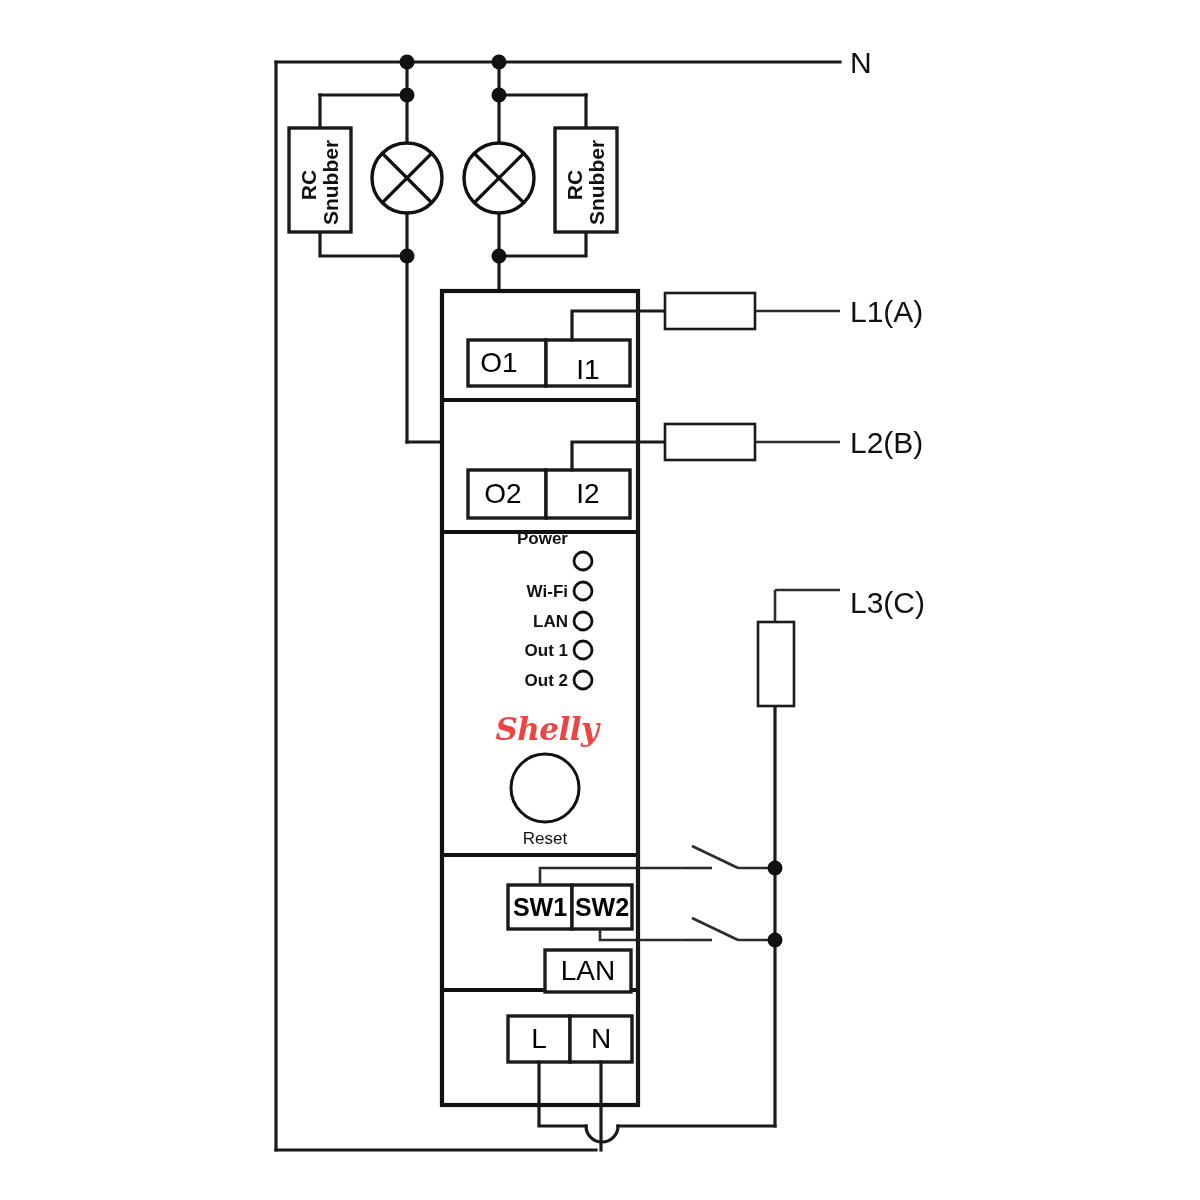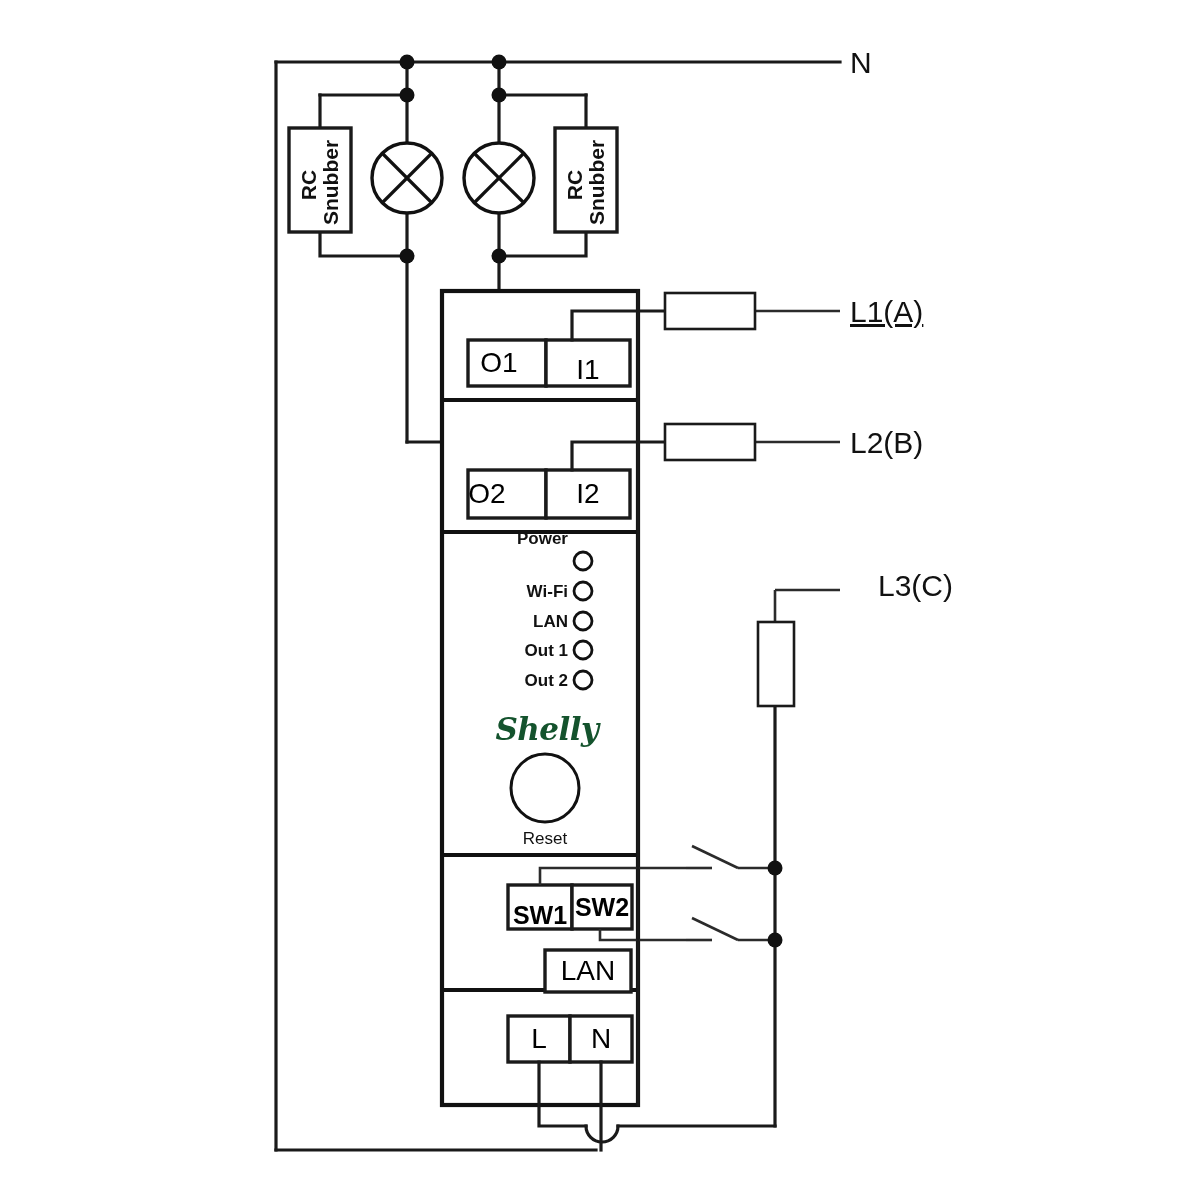--- a/index.html
+++ b/index.html
@@ -119,21 +119,21 @@
     color: #111111;
     text-align: center;
     line-height: 1.05;
     white-space: nowrap;
   }
   .shelly-logo {
     font-family: "DejaVu Serif", serif;
     font-size: 31px;
     font-style: italic;
     font-weight: bold;
-    color: #14532d;
+    color: #ef4444;
     letter-spacing: -0.5px;
   }
   .centerbox {
     position: absolute;
     display: flex;
     align-items: center;
     justify-content: center;
   }
 </style>
 </head>
@@ -285,58 +285,58 @@
       <path class="wire-thin" d="M 686 940 L 712 940"></path>
       <path class="wire-thin" d="M 692 918 L 738 940"></path>
       <path class="wire-thin" d="M 738 940 L 775 940"></path>
     </g>
     <circle class="node-dot" cx="775" cy="868" r="7.5"></circle>
     <circle class="node-dot" cx="775" cy="940" r="7.5"></circle>
 
   </svg>
 
   <div class="lbl rail-label" style="left:850px; top:48px;">N</div>
-  <div class="lbl rail-label" style="left:850px; top:297px;text-decoration:underline;">L1(A)</div>
+  <div class="lbl rail-label" style="left:850px; top:297px;">L1(A)</div>
   <div class="lbl rail-label" style="left:850px; top:428px;">L2(B)</div>
-  <div class="lbl rail-label" style="left:850px; top:571px;margin-left:28px;">L3(C)</div>
+  <div class="lbl rail-label" style="left:850px; top:588px;">L3(C)</div>
 
   <div class="snubber-text" style="left:280px; top:163px; width:80px;">
     <span>RC</span><br>
     <span>Snubber</span>
   </div>
   <div class="snubber-text" style="left:546px; top:163px; width:80px;">
     <span>RC</span><br>
     <span>Snubber</span>
   </div>
 
   <div class="centerbox" style="left:468px; top:340px; width:62px; height:46px;">
     <span class="terminal-label">O1</span>
   </div>
   <div class="centerbox" style="left:546px; top:340px; width:84px; height:60px;">
     <span class="terminal-label">I1</span>
   </div>
 
-  <div class="centerbox" style="left:448px; top:470px; width:78px; height:48px;">
+  <div class="centerbox" style="left:464px; top:470px; width:78px; height:48px;">
     <span class="terminal-label">O2</span>
   </div>
   <div class="centerbox" style="left:546px; top:470px; width:84px; height:48px;">
     <span class="terminal-label">I2</span>
   </div>
 
   <div class="lbl led-label" style="left:420px; top:530px; width:148px;">Power</div>
   <div class="lbl led-label" style="left:420px; top:583px; width:148px;">Wi-Fi</div>
   <div class="lbl led-label" style="left:420px; top:613px; width:148px;">LAN</div>
   <div class="lbl led-label" style="left:420px; top:642px; width:148px;">Out 1</div>
   <div class="lbl led-label" style="left:420px; top:672px; width:148px;">Out 2</div>
 
   <div class="lbl shelly-logo" style="left:487px; top:714px; width:120px; text-align:center;">Shelly</div>
 
   <div class="lbl reset-label" style="left:485px; top:830px; width:120px;">Reset</div>
 
-  <div class="centerbox" style="left:508px; top:885px; width:64px; height:44px;margin-top:8px;">
+  <div class="centerbox" style="left:508px; top:885px; width:64px; height:44px;">
     <span class="terminal-label-small">SW1</span>
   </div>
   <div class="centerbox" style="left:572px; top:885px; width:60px; height:44px;">
     <span class="terminal-label-small">SW2</span>
   </div>
 
   <div class="centerbox" style="left:545px; top:950px; width:86px; height:42px;">
     <span class="terminal-label">LAN</span>
   </div>
 

